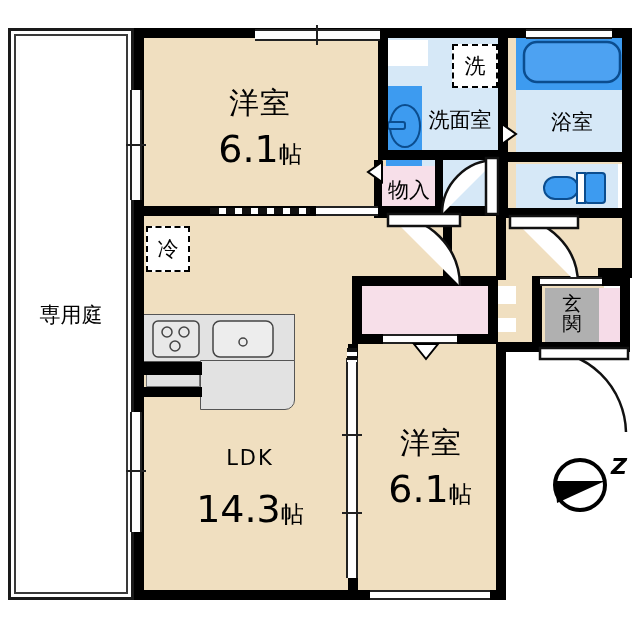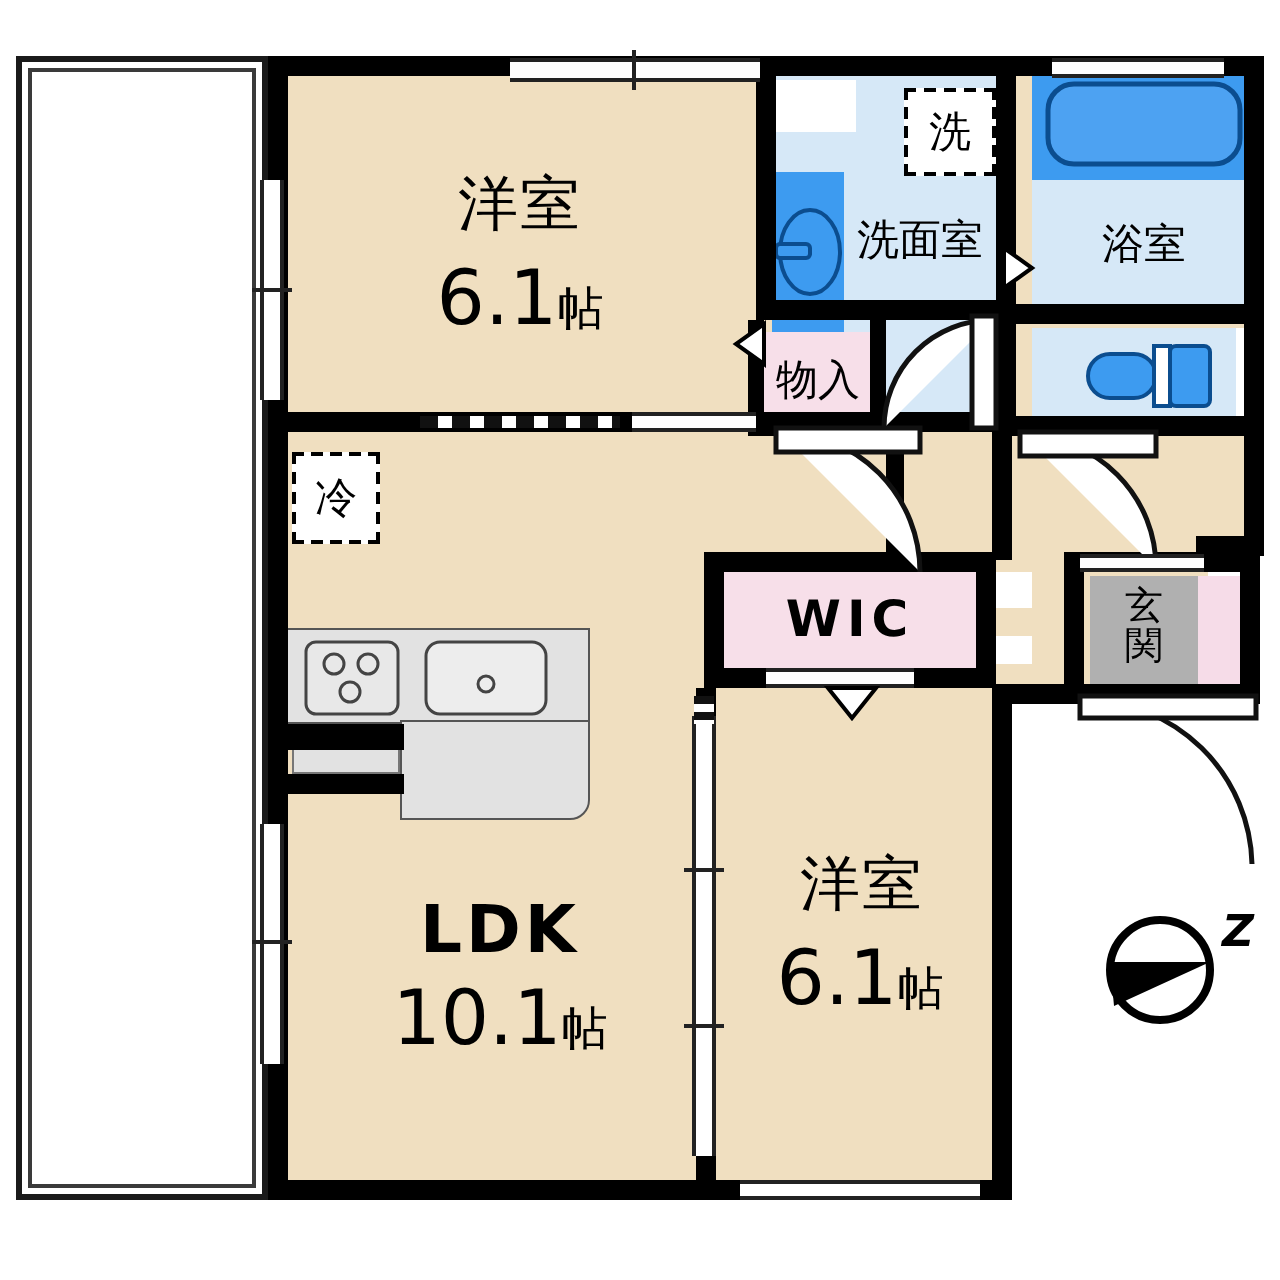--- a/index.html
+++ b/index.html
@@ -17,36 +17,37 @@
   .lgray{background:#e2e2e2;}
   .wall{background:#000000;}
   
   .lbl{position:absolute;text-align:center;color:#000;line-height:1;white-space:nowrap;}
   .rname{font-size:30px;font-weight:400;letter-spacing:1px;}
   .rsize{font-size:38px;font-weight:400;}
   .rsize .u{font-size:23px;}
   .small{font-size:21px;}
   .mid{font-size:21px;}
   .wic{font-size:25px;font-weight:700;letter-spacing:3px;}
-  .ldk{font-size:33px;letter-spacing:2px;font-weight:bold;}
+  .ldk{font-size:21px;letter-spacing:2px;}
   .dashbox{border:2px dashed #000;background:#fff;display:flex;align-items:center;justify-content:center;}
   .genkan{font-size:19px;line-height:1.05;text-align:center;}
   
   .win{background:#fff;border-top:2px solid #222;border-bottom:2px solid #222;}
   .winv{background:#fff;border-left:2px solid #222;border-right:2px solid #222;}
   .sash{background:#222;}
   svg{display:block;overflow:visible;}
 </style>
 </head>
 <body>
 
 <div id="plan">
 
   <div class="abs" style="left:8px;top:28px;width:126px;height:572px;background:#ffffff;border:3px solid #1a1a1a;"></div>
   <div class="abs" style="left:14px;top:34px;width:114px;height:560px;background:#ffffff;border:2px solid #3a3a3a;"></div>
+  <div class="lbl small" style="left:20px;top:305px;width:102px;">専用庭</div>
 
   <div class="abs tatami" style="left:134px;top:28px;width:498px;height:572px;"></div>
 
   <div class="abs white" style="left:502px;top:350px;width:134px;height:252px;"></div>
   <div class="abs white" style="left:604px;top:270px;width:32px;height:84px;"></div>
 
   <div class="abs tatami" style="left:140px;top:34px;width:240px;height:175px;"></div>
 
   <div class="abs water" style="left:386px;top:34px;width:112px;height:175px;"></div>
   <div class="abs waterdark" style="left:386px;top:86px;width:36px;height:123px;"></div>
@@ -72,21 +73,20 @@
     <rect x="0" y="9" width="34" height="22" rx="11" fill="#3d9bf0" stroke="#0b4d8f" stroke-width="2"></rect>
     <rect x="33" y="5" width="8" height="30" fill="#ffffff" stroke="#0b4d8f" stroke-width="2"></rect>
     <rect x="41" y="5" width="20" height="30" rx="3" fill="#3d9bf0" stroke="#0b4d8f" stroke-width="2"></rect>
   </svg>
   <div class="abs white" style="left:618px;top:164px;width:12px;height:48px;"></div>
 
   <div class="abs pink" style="left:381px;top:166px;width:56px;height:46px;"></div>
   <div class="lbl small" style="left:381px;top:180px;width:56px;">物入</div>
 
   <div class="abs pink" style="left:360px;top:284px;width:130px;height:50px;"></div>
-  <div class="lbl wic" style="left:360px;top:297px;width:130px;">WIC</div>
 
   <div class="abs gray" style="left:545px;top:288px;width:54px;height:54px;"></div>
   <div class="lbl genkan" style="left:545px;top:294px;width:54px;">
     <div>玄</div>
     <div>関</div>
   </div>
   <div class="abs pink2" style="left:599px;top:288px;width:26px;height:54px;"></div>
 
   <div class="abs tatami" style="left:360px;top:346px;width:136px;height:248px;"></div>
 
@@ -216,21 +216,21 @@
   <div class="lbl rname" style="left:180px;top:88px;width:160px;">洋室</div>
   <div class="lbl rsize" style="left:170px;top:130px;width:180px;">
     <span>6.1</span><span class="u">帖</span>
   </div>
 
   <div class="lbl mid" style="left:532px;top:112px;width:80px;">浴室</div>
   <div class="lbl mid" style="left:420px;top:110px;width:80px;">洗面室</div>
 
   <div class="lbl ldk" style="left:175px;top:448px;width:150px;">LDK</div>
   <div class="lbl rsize" style="left:155px;top:490px;width:190px;">
-    <span>10.1</span><span class="u">帖</span>
+    <span>14.3</span><span class="u">帖</span>
   </div>
 
   <div class="lbl rname" style="left:368px;top:428px;width:126px;">洋室</div>
   <div class="lbl rsize" style="left:360px;top:470px;width:140px;">
     <span>6.1</span><span class="u">帖</span>
   </div>
 
   <svg class="abs" style="left:552px;top:456px;" width="60" height="58" viewBox="0 0 60 58">
     <circle cx="28" cy="29" r="25" fill="#ffffff" stroke="#000" stroke-width="4"></circle>
     <path d="M3,25 L53,25 L5,47 Z" fill="#000000"></path>

